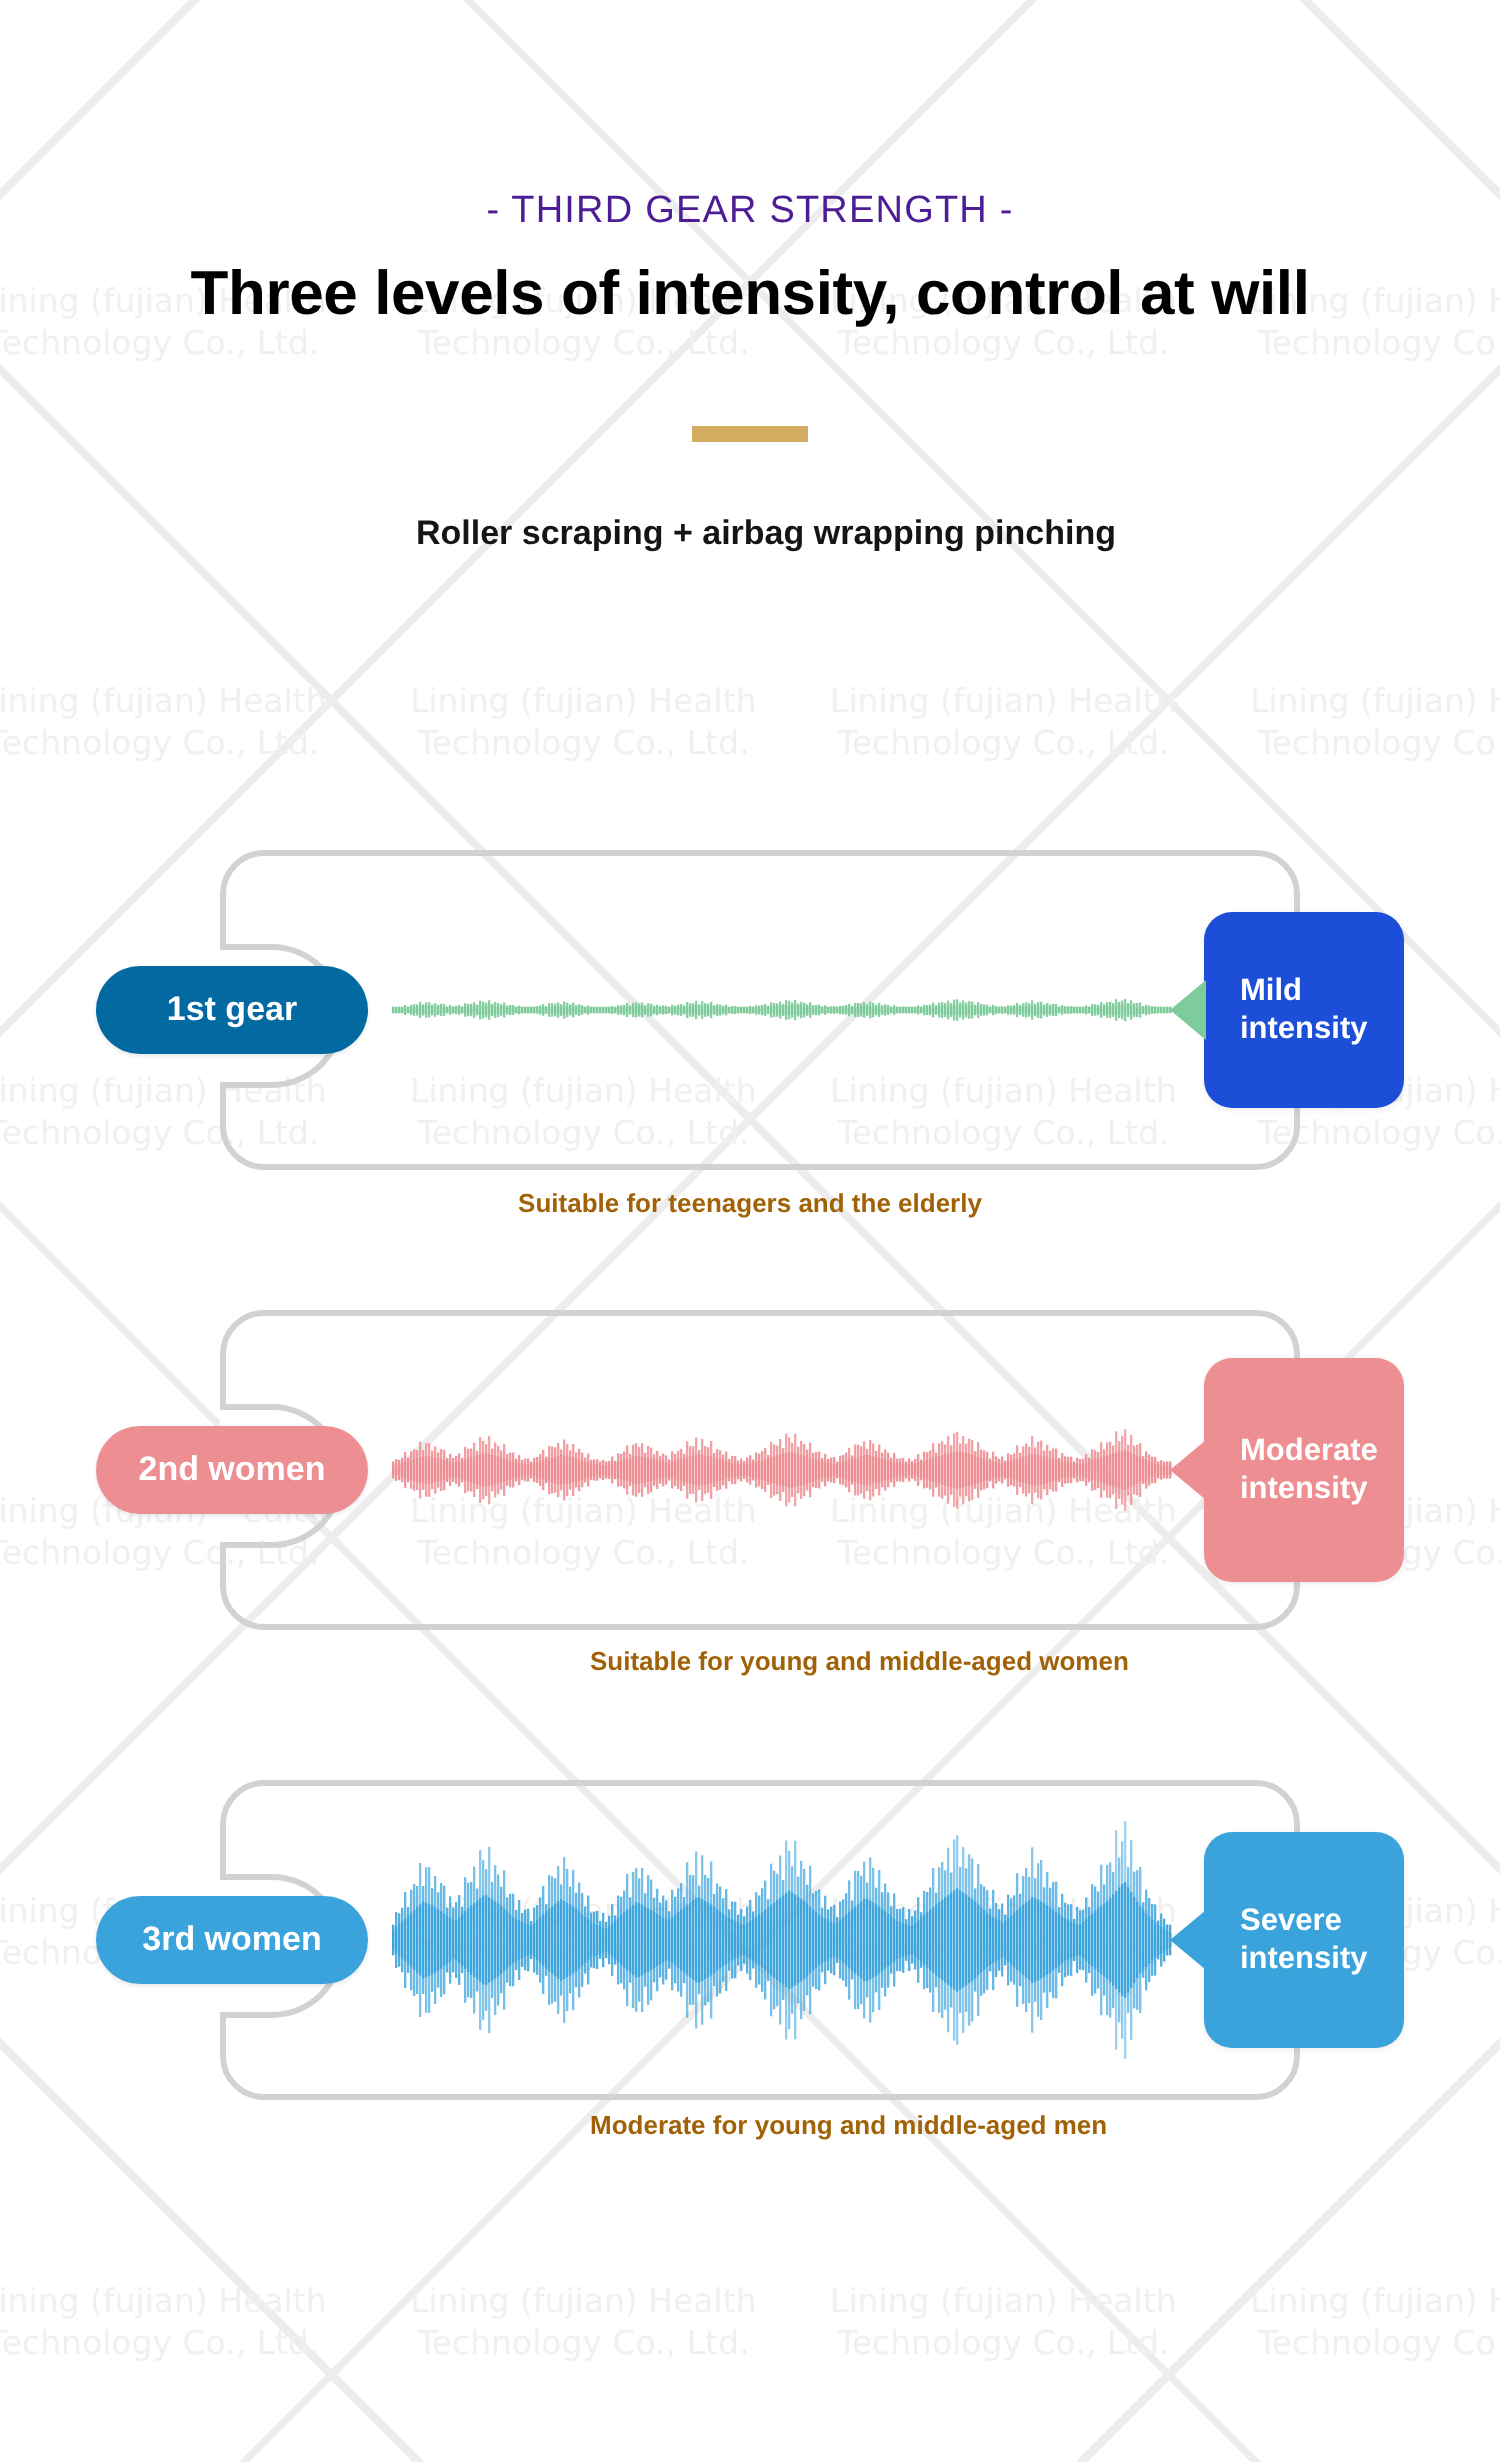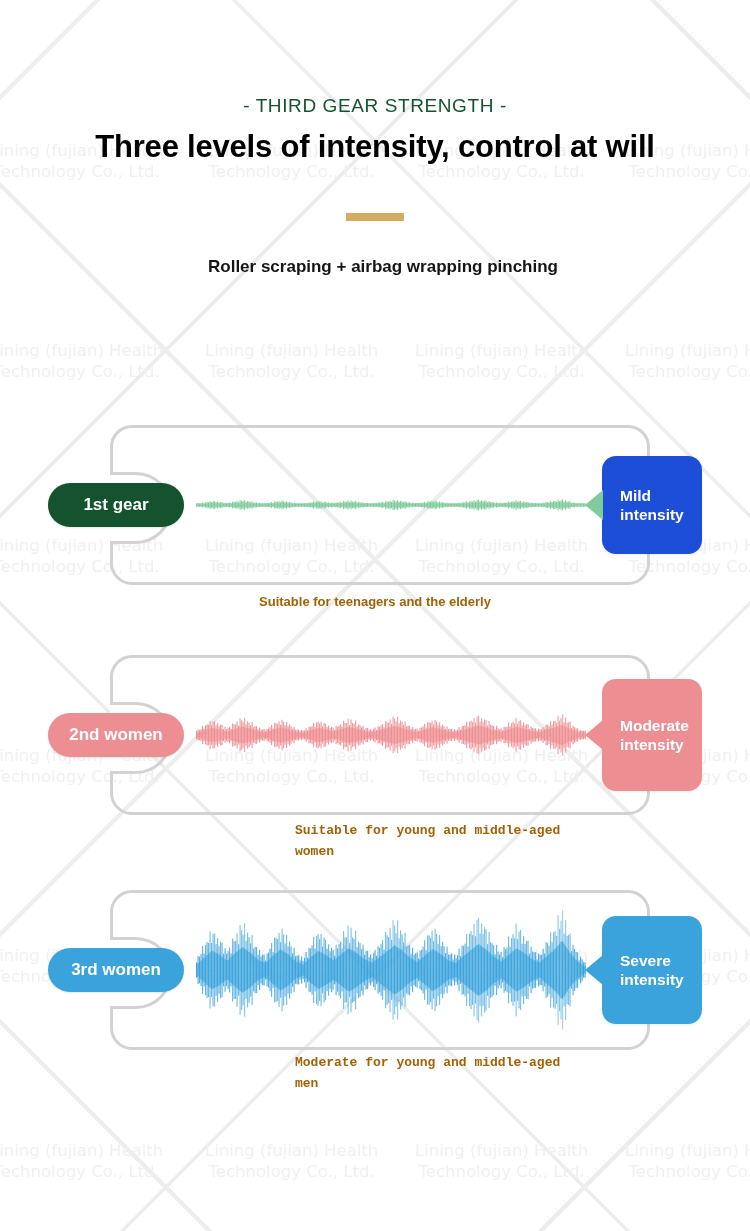--- a/index.html
+++ b/index.html
@@ -58,21 +58,21 @@
     height: 1231px;
   }
 
   .eyebrow {
     position: absolute;
     top: 95px;
     left: 0; right: 0;
     text-align: center;
     font-size: 19px;
     letter-spacing: 0.6px;
-    color: #14532d;
+    color: #4c1d95;
     font-family: "Liberation Sans", sans-serif;
   }
 
   .headline {
     position: absolute;
     top: 129px;
     left: 0; right: 0;
     text-align: center;
     font-size: 31px;
     font-weight: bold;
@@ -202,21 +202,20 @@
     font-size: 13px;
     font-weight: bold;
     color: #a16207;
     line-height: 21px;
   }
   .caption.two-line {
     left: 295px;
     right: auto;
     width: 270px;
     text-align: left;
-    font-family: Liberation Mono, monospace;
   }
 </style>
 </head>
 <body>
 
 <div id="bg-pattern"></div>
 <div id="watermarks">
     <div class="wm" style="left: -10px; top: 140px; color: rgb(240, 240, 240);">
       <span>Lining (fujian) Health</span>
       <span>Technology Co., Ltd.</span>
@@ -843,21 +842,21 @@
             <rect x="376.50" y="28.50" width="1.17" height="3.00" fill="#7ecb9b" opacity="0.95"></rect>
             <rect x="378.00" y="28.50" width="1.17" height="3.00" fill="#7ecb9b" opacity="0.95"></rect>
             <rect x="379.50" y="28.50" width="1.17" height="3.00" fill="#7ecb9b" opacity="0.95"></rect>
             <rect x="381.00" y="28.50" width="1.17" height="3.00" fill="#7ecb9b" opacity="0.95"></rect>
             <rect x="382.50" y="28.50" width="1.17" height="3.00" fill="#7ecb9b" opacity="0.95"></rect>
             <rect x="384.00" y="28.50" width="1.17" height="3.00" fill="#7ecb9b" opacity="0.95"></rect>
             <rect x="385.50" y="28.50" width="1.17" height="3.00" fill="#7ecb9b" opacity="0.95"></rect>
             <rect x="387.00" y="28.50" width="1.17" height="3.00" fill="#7ecb9b" opacity="0.95"></rect>
             <rect x="388.50" y="28.50" width="1.17" height="3.00" fill="#7ecb9b" opacity="0.95"></rect>
           </svg></div>
-        <div class="gear-badge" style="top: 483px; background: #14532d;">
+        <div class="gear-badge" style="top: 483px; background: #0369a1;">
           <span>1st gear</span>
         </div>
         <div class="callout" style="height: 98px; left: 602px; top: 456px; background: #1d4ed8; color: rgb(126, 203, 155);">
           <div class="tail"></div>
           <div style="color: rgb(255, 255, 255);">Mild</div>
           <div style="color: rgb(255, 255, 255);">intensity</div>
         </div>
         <div class="caption" style="top: 591px;">Suitable for teenagers and the elderly</div>
       </div>
       <div class="gear-row" style="top: 0px;">

